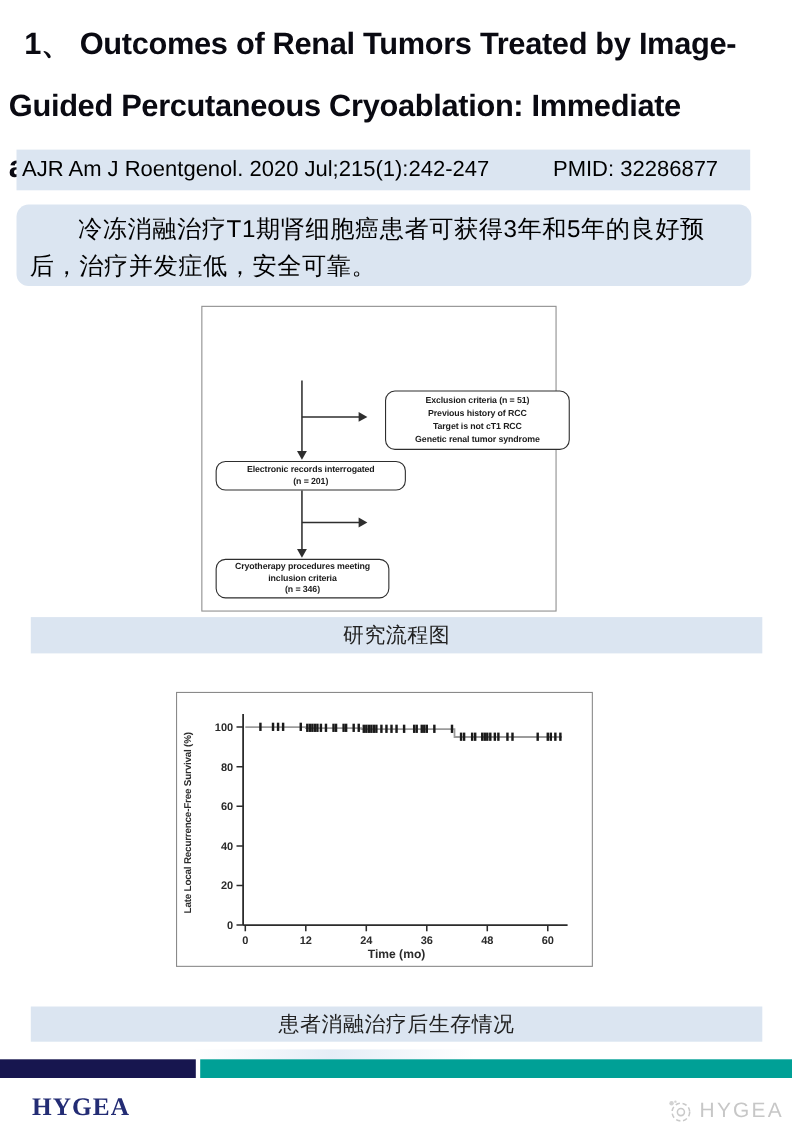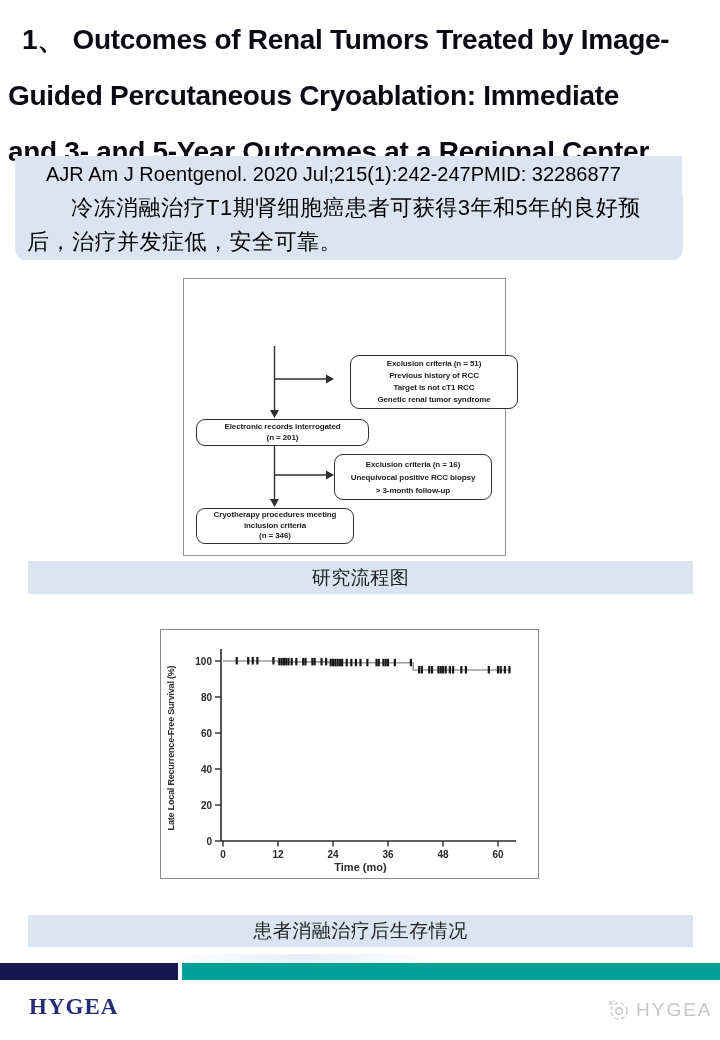--- a/index.html
+++ b/index.html
@@ -14,22 +14,22 @@
   .title{
     left:8px;top:12px;width:706px;
     font-size:28px;font-weight:bold;line-height:56px;letter-spacing:-0.3px;
     color:#0a0a12;white-space:pre-line;text-indent:14px;
   }
 
   
   .cite-bar{
     left:15px;top:136px;width:667px;height:37px;
     background:#dbe5f1;display:flex;align-items:center;
-    padding-left:31px;box-sizing:border-box;
-    font-size:20px;color:#000;margin-top:20px;
+    padding-left:5px;box-sizing:border-box;gap:58px;
+    font-size:20px;color:#000;
   }
 
   
   .summary{
     left:15px;top:186px;width:668px;height:74px;
     background:#dbe5f1;box-sizing:border-box;padding:5px 12px 0 12px;border-radius:11px;
   }
   .summary p{
     margin:0;font-size:22px;line-height:34px;color:#000;
     text-indent:2em;letter-spacing:0.5px;
@@ -102,23 +102,20 @@
   <p>冷冻消融治疗T1期肾细胞癌患者可获得3年和5年的良好预后，治疗并发症低，安全可靠。</p>
 </div>
 
 <div class="abs flow-frame">
   <div class="flow-box fb-excl1">Exclusion criteria (n = 51)
 Previous history of RCC
 Target is not cT1 RCC
 Genetic renal tumor syndrome</div>
   <div class="flow-box fb-interrogated">Electronic records interrogated
 (n = 201)</div>
-  <div class="flow-box fb-excl2">Exclusion criteria (n = 16)
-Unequivocal positive RCC biopsy
-&gt; 3-month follow-up</div>
   <div class="flow-box fb-inclusion">Cryotherapy procedures meeting
 inclusion criteria
 (n = 346)</div>
   <svg class="flow-arrows" width="321" height="276" viewBox="0 0 321 276">
     <g stroke="#2e2e2e" stroke-width="1.4" fill="none">
       <line x1="90.5" y1="67" x2="90.5" y2="133"></line>
       <line x1="90.5" y1="100" x2="143" y2="100"></line>
       <line x1="90.5" y1="167" x2="222" y2="167" stroke="none"></line>
       <line x1="90.5" y1="167" x2="90.5" y2="222"></line>
       <line x1="90.5" y1="196" x2="143" y2="196"></line>

